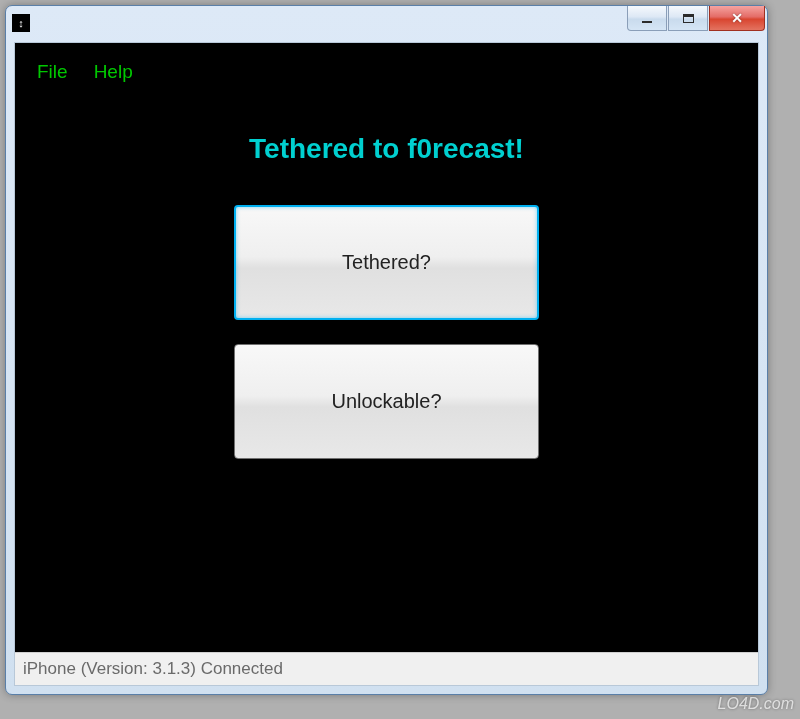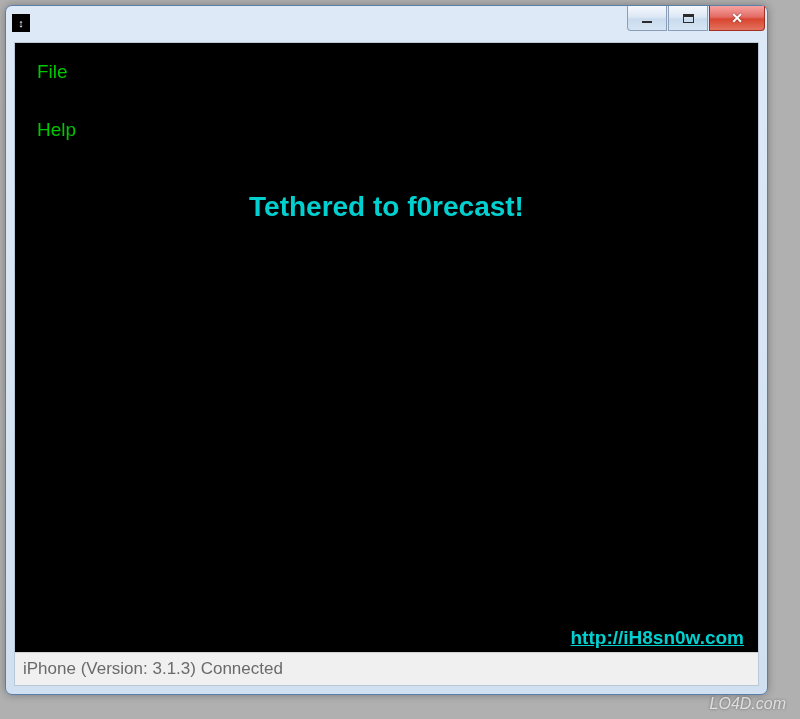--- a/index.html
+++ b/index.html
@@ -107,23 +107,22 @@
     .app-body {
       position: absolute;
       top: 0;
       left: 0;
       right: 0;
       bottom: 28px;
       background: #000;
     }
     .menu-bar {
       display: flex;
-      gap: 36px;
+      gap: 26px;
       padding: 18px 22px 0 22px;
-      flex-direction: column;
     }
     .menu-item {
       color: #00c800;
       font-size: 19px;
       cursor: pointer;
     }
     .welcome {
       text-align: center;
       color: #00d0d0;
       font-size: 28px;
@@ -174,21 +173,21 @@
       background: #f0f0f0;
       border-top: 1px solid #d0d0d0;
       display: flex;
       align-items: center;
       padding: 16px 8px;
       color: #6a6a6a;
       font-size: 17px;
     }
     .watermark {
       position: absolute;
-      right: 14px;
+      right: 6px;
       bottom: 6px;
       color: rgba(255,255,255,0.7);
       font-size: 16px;
       font-style: italic;
       font-family: Arial, sans-serif;
       text-shadow: 0 0 3px rgba(0,0,0,0.4);
     }
   </style>
 </head>
 <body>
@@ -214,23 +213,28 @@
   <div class="client-area">
     <div class="app-body">
       <div class="menu-bar">
         <span class="menu-item">File</span>
         <span class="menu-item">Help</span>
       </div>
 
       <div class="welcome">Tethered to f0recast!</div>
 
       <div class="button-stack">
-      </div>
-
-      <a class="footer-link">http://iH8sn0w.com</a>
+        <div class="big-button selected">
+          <span>Tethered?</span>
+        </div>
+        <div class="big-button">
+          <span>Unlockable?</span>
+        </div>
+      </div>
+
     </div>
 
     <div class="status-bar">
       <span>iPhone (Version: 3.1.3) Connected</span>
     </div>
   </div>
 </div>
 
 <div class="watermark">LO4D.com</div>
 

